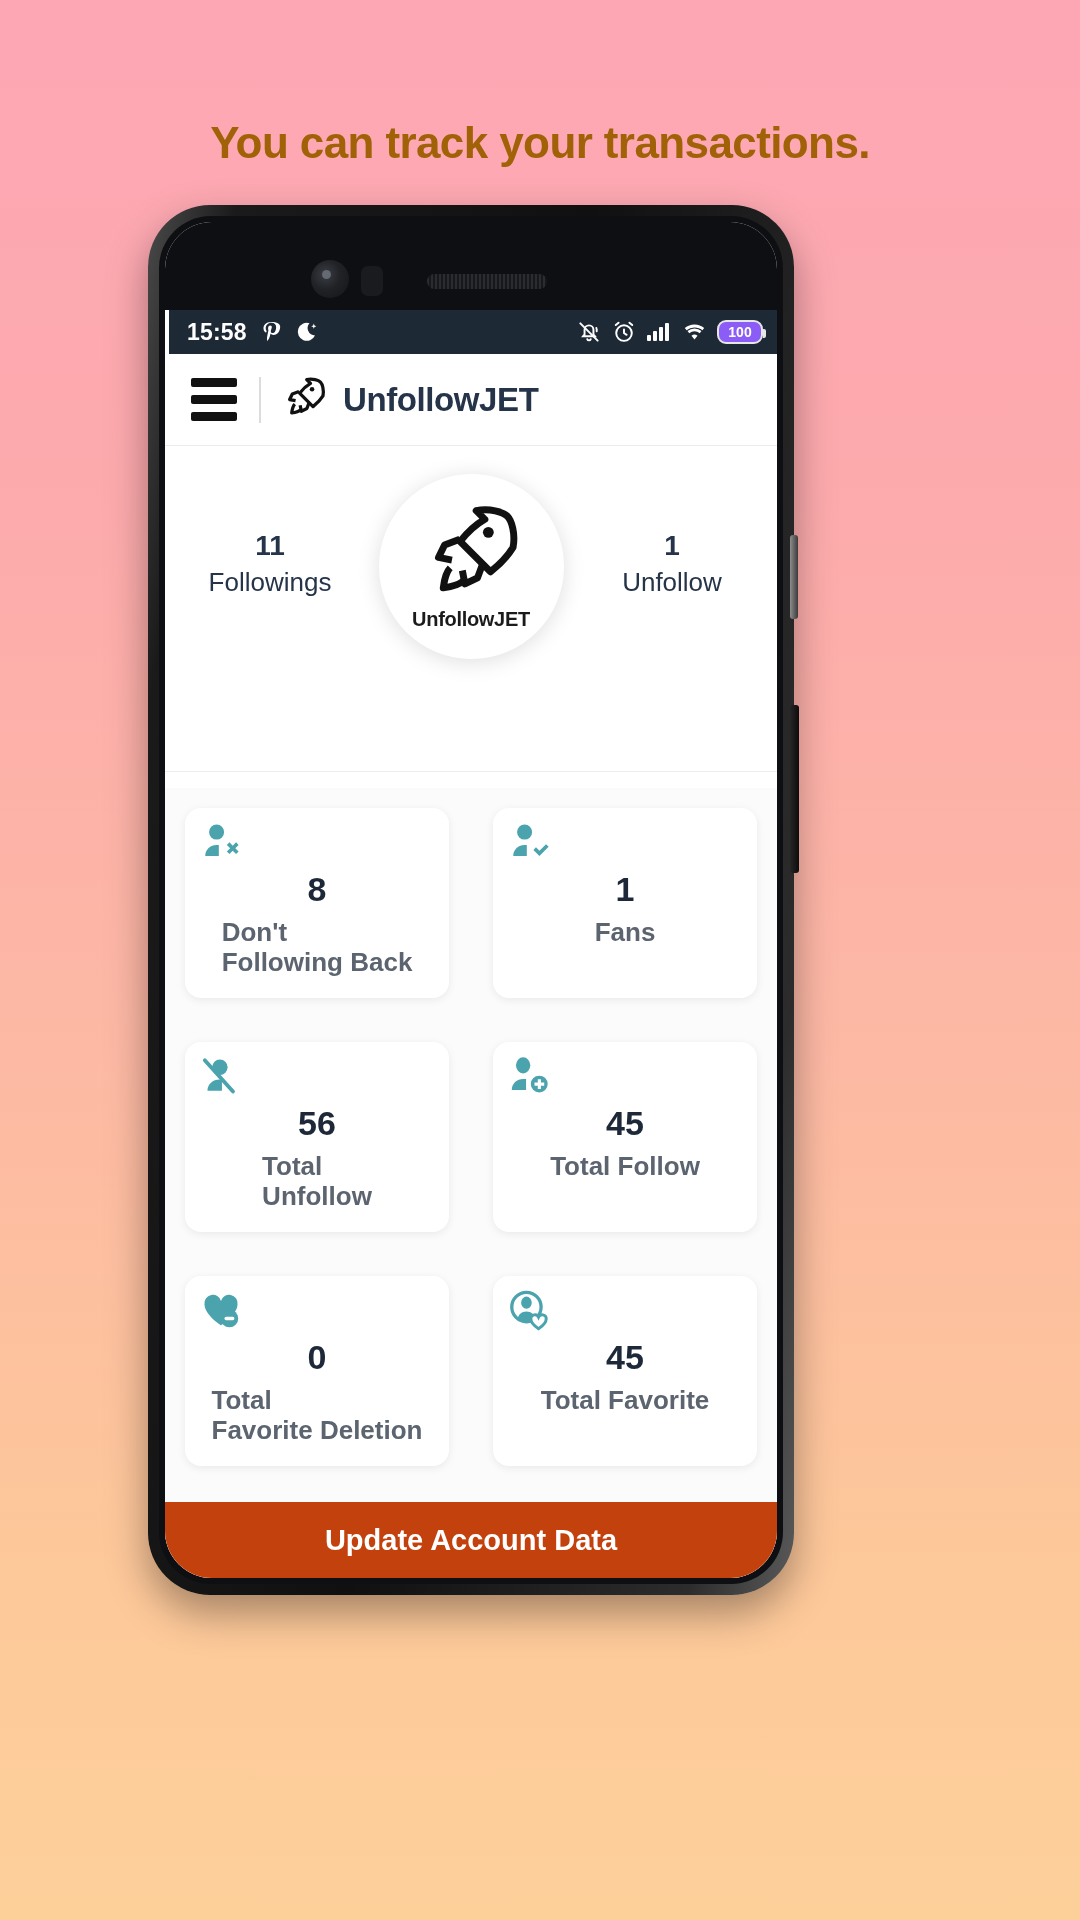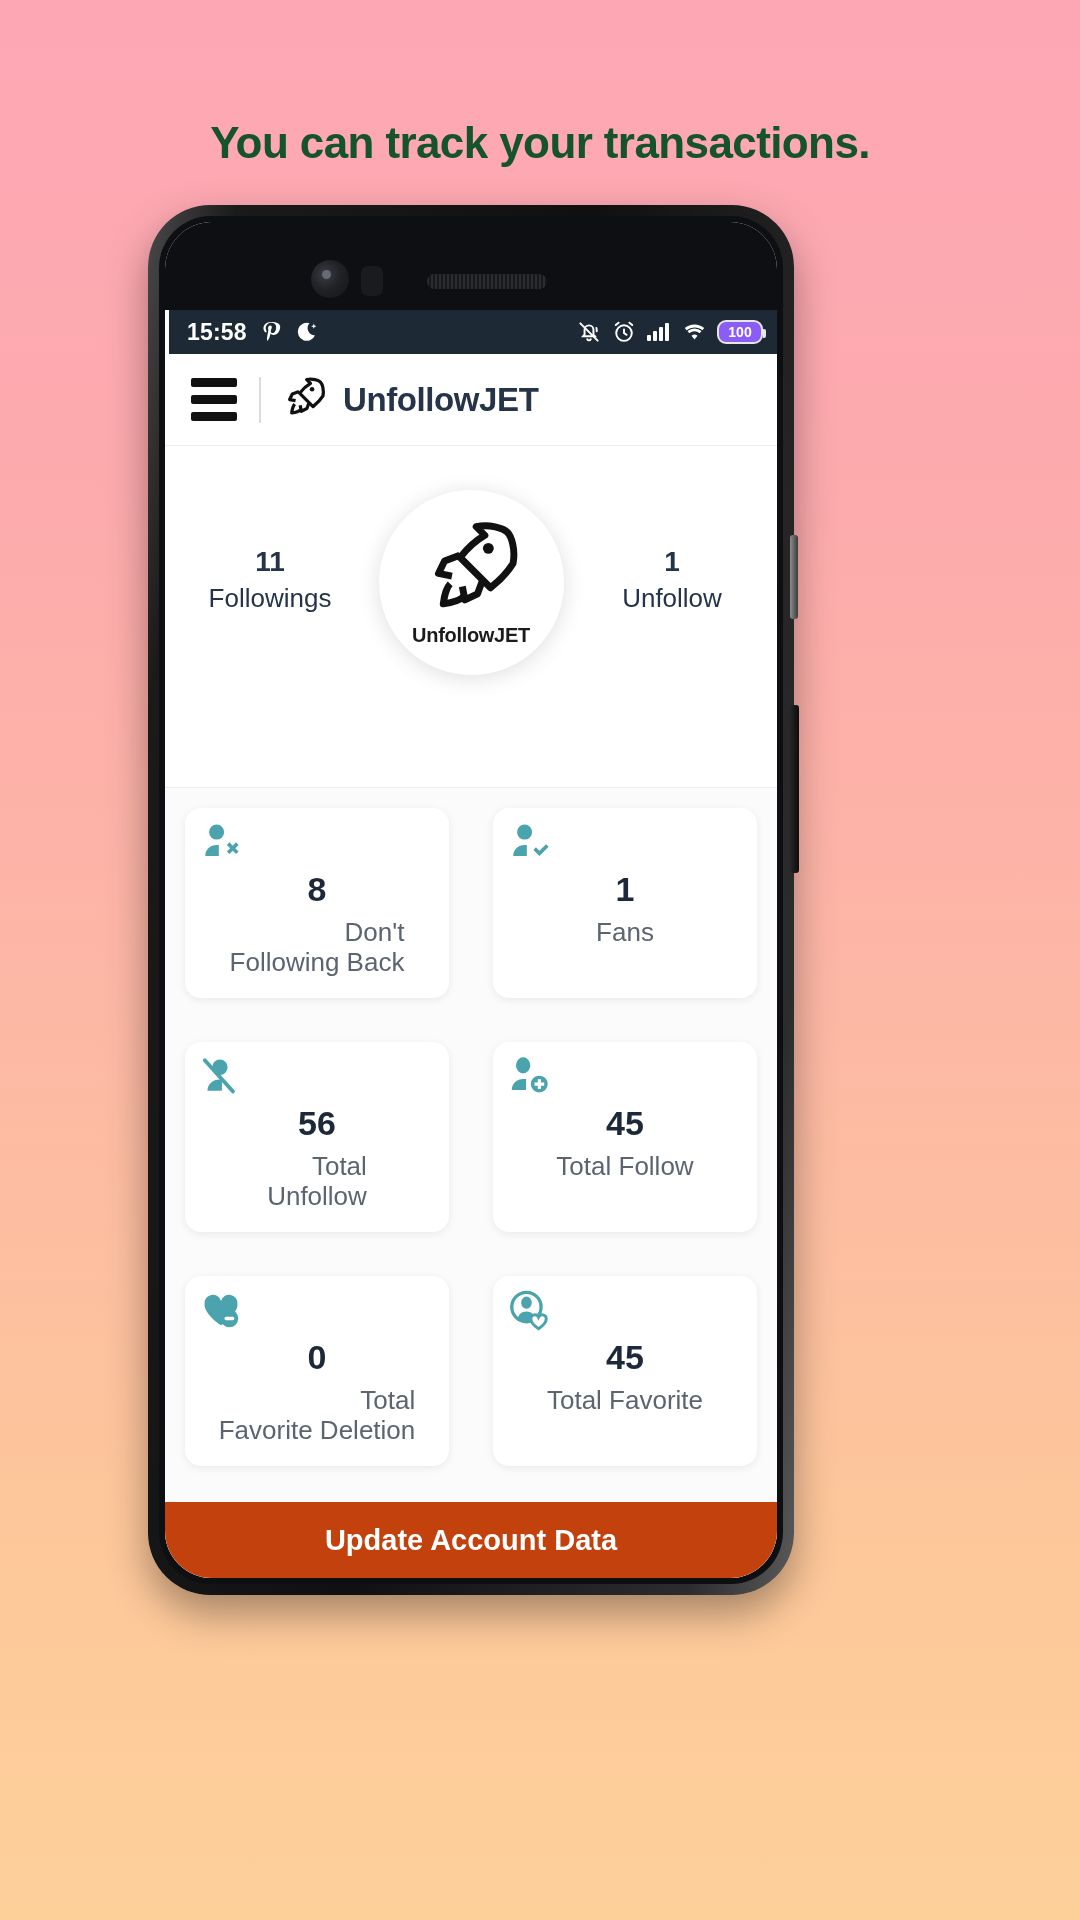--- a/index.html
+++ b/index.html
@@ -7,21 +7,21 @@
   body {
     font-family:"Liberation Sans", sans-serif;
     background:linear-gradient(180deg,#fda7b5 0%,#fdaaad 25%,#fdb9a4 55%,#fdc79a 80%,#fdd09a 100%);
     position:relative;
   }
 
   
   .headline{
     position:absolute; top:118px; left:0; width:1080px;
     text-align:center;
-    font-size:44px; font-weight:bold; color:#14532d;
+    font-size:44px; font-weight:bold; color:#a16207;
     letter-spacing:-0.6px;
   }
 
   
   .phone{
     position:absolute; left:148px; top:205px;
     width:646px; height:1390px;
     border-radius:62px;
     background:linear-gradient(100deg,#4a4a4a 0%,#1a1a1a 10%,#101010 50%,#2c2c2c 88%,#5a5a5a 100%);
     padding:11px;
@@ -107,21 +107,21 @@
     border-bottom:1px solid #ececec; z-index:4;
   }
   .hamburger{ width:46px; display:flex; flex-direction:column; gap:8px; cursor:pointer; }
   .hamburger span{ display:block; height:9px; background:#111111; border-radius:2px; }
   .divider-v{ width:2px; height:46px; background:#dcdcdc; margin:0 20px 0 22px; }
   .brand{ display:flex; align-items:center; gap:16px; }
   .brand-name{ font-size:33px; font-weight:bold; color:#253449; letter-spacing:-.4px; }
 
   
   .profile{
-    position:absolute; top:224px; left:0; width:100%; height:342px;
+    position:absolute; top:208px; left:0; width:100%; height:342px;
     background:#ffffff; z-index:3;
     border-bottom:1px solid #ededed;
   }
   .prow{
     position:absolute; top:44px; left:0; width:100%;
     display:flex; align-items:flex-start; justify-content:space-between;
     padding:0 30px;
   }
   .pstat{ width:150px; text-align:center; padding-top:56px; }
   .pstat .num{ font-size:28px; font-weight:bold; color:#253449; }
@@ -151,21 +151,21 @@
   .card{
     background:#ffffff; border-radius:16px;
     box-shadow:0 2px 9px rgba(0,0,0,.075);
     height:190px;
     padding:14px 10px 0 10px;
     display:flex; flex-direction:column; align-items:center;
     position:relative;
   }
   .card-icon{ position:absolute; left:14px; top:12px; }
   .card-num{ font-size:34px; font-weight:bold; color:#1d2838; margin-top:48px; }
-  .card-lbl{ font-size:26px; color:#5c6470; text-align:right; line-height:1.16; margin-top:8px; }
+  .card-lbl{ font-size:26px; color:#5c6470; text-align:left; line-height:1.16; margin-top:8px;font-weight:bold; }
 
   
   .cta{
     position:absolute; left:0; bottom:0; width:100%; height:76px;
     background:#c2410c; color:#ffffff;
     display:flex; align-items:center; justify-content:center;
     font-size:29px; font-weight:bold; z-index:8;
     cursor:pointer;
   }
 </style>

